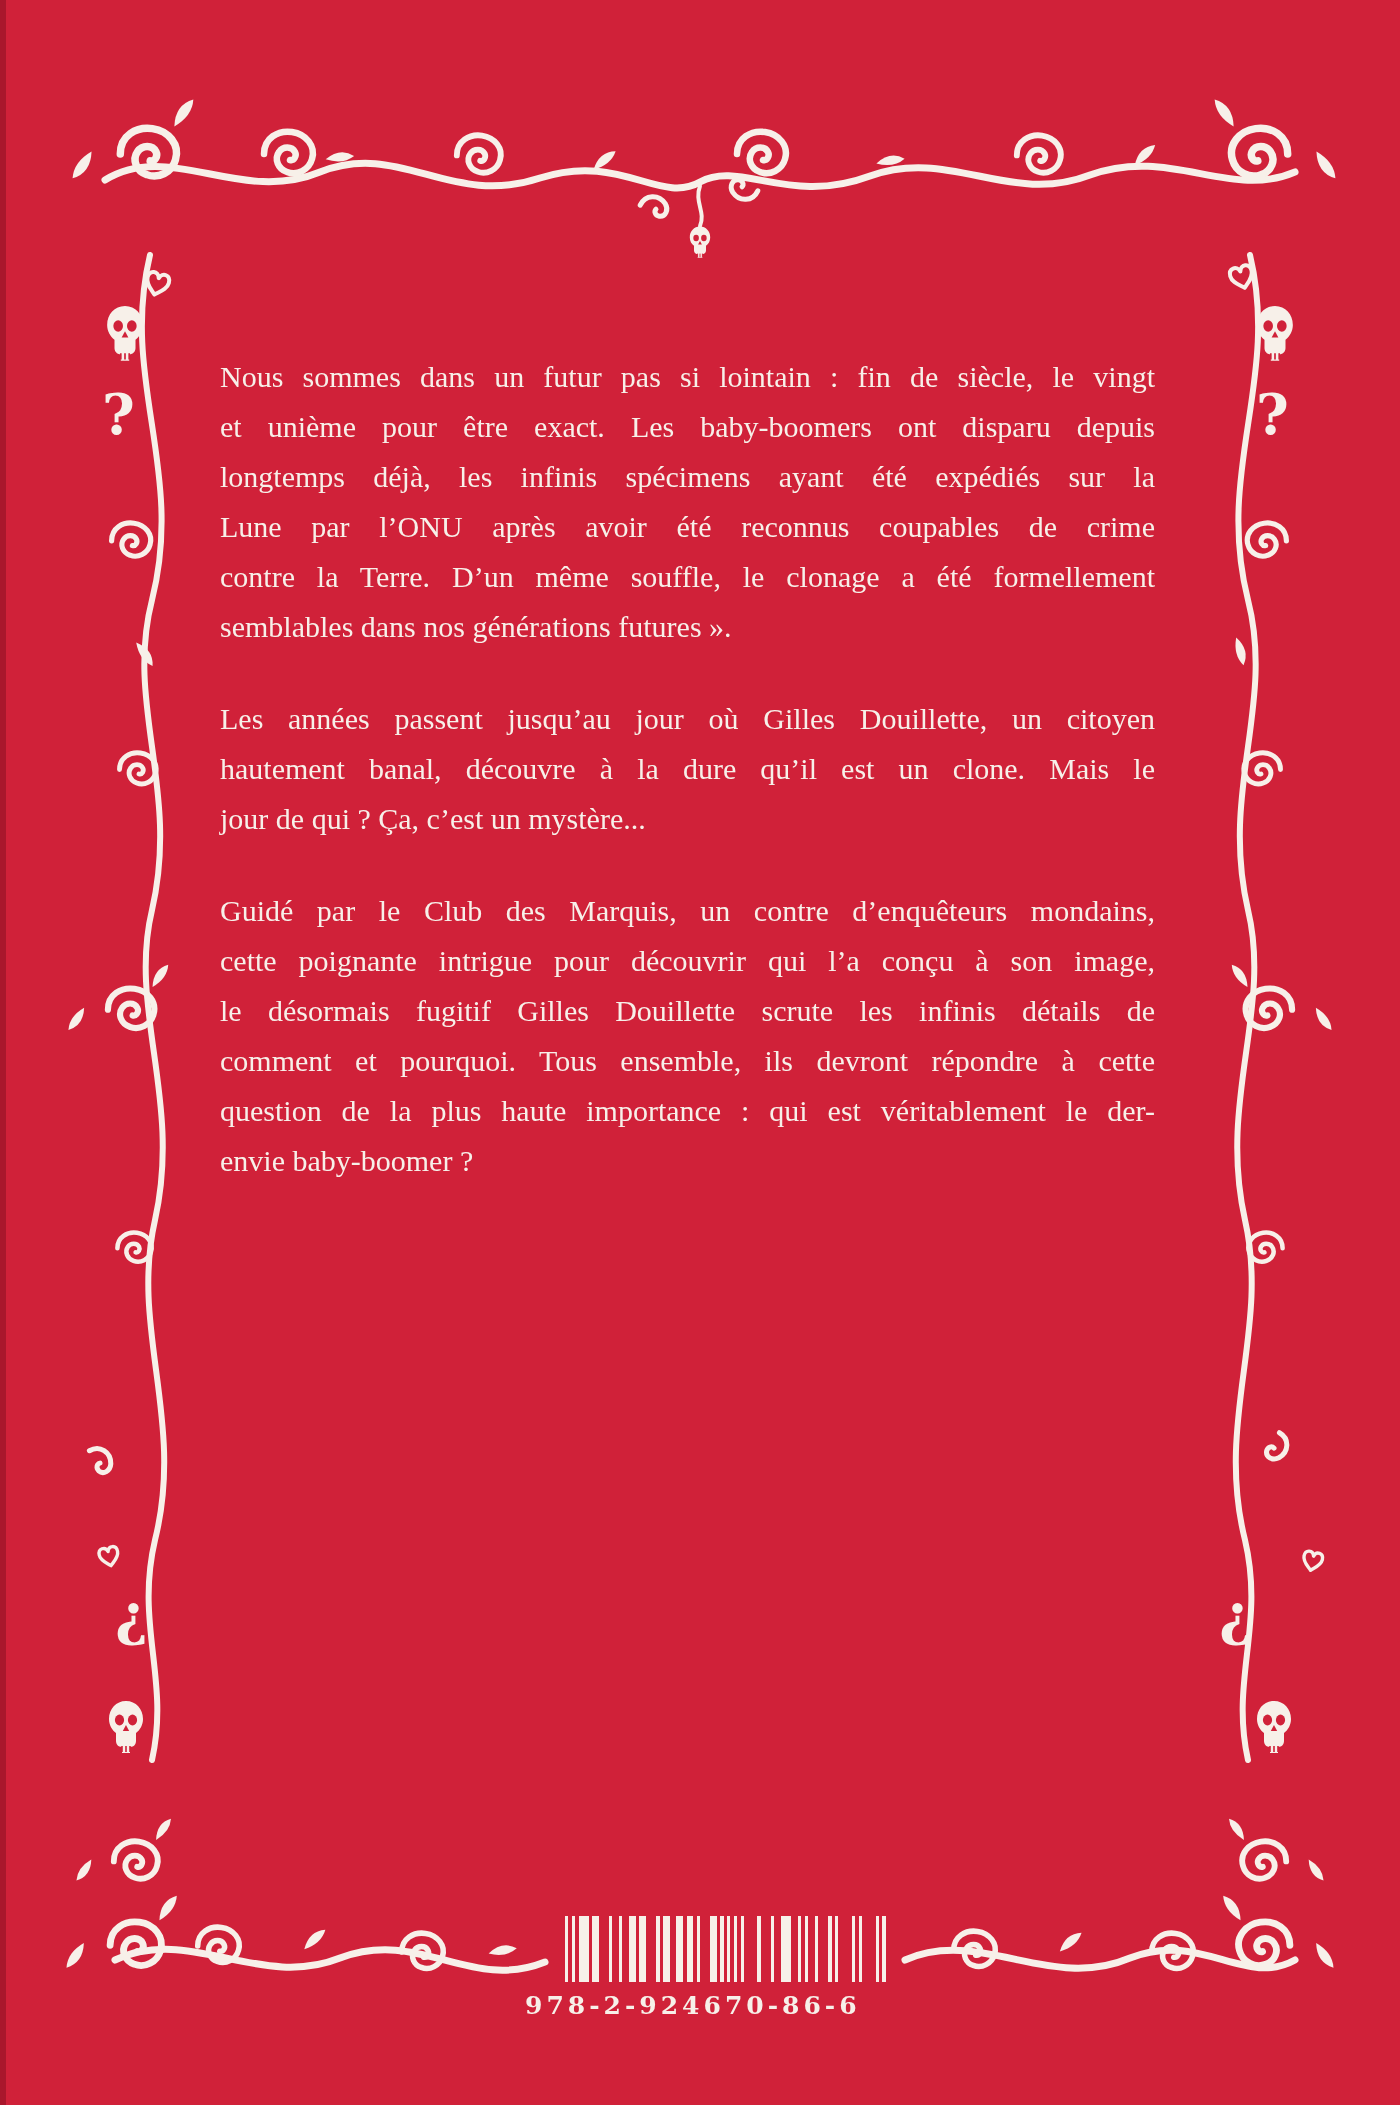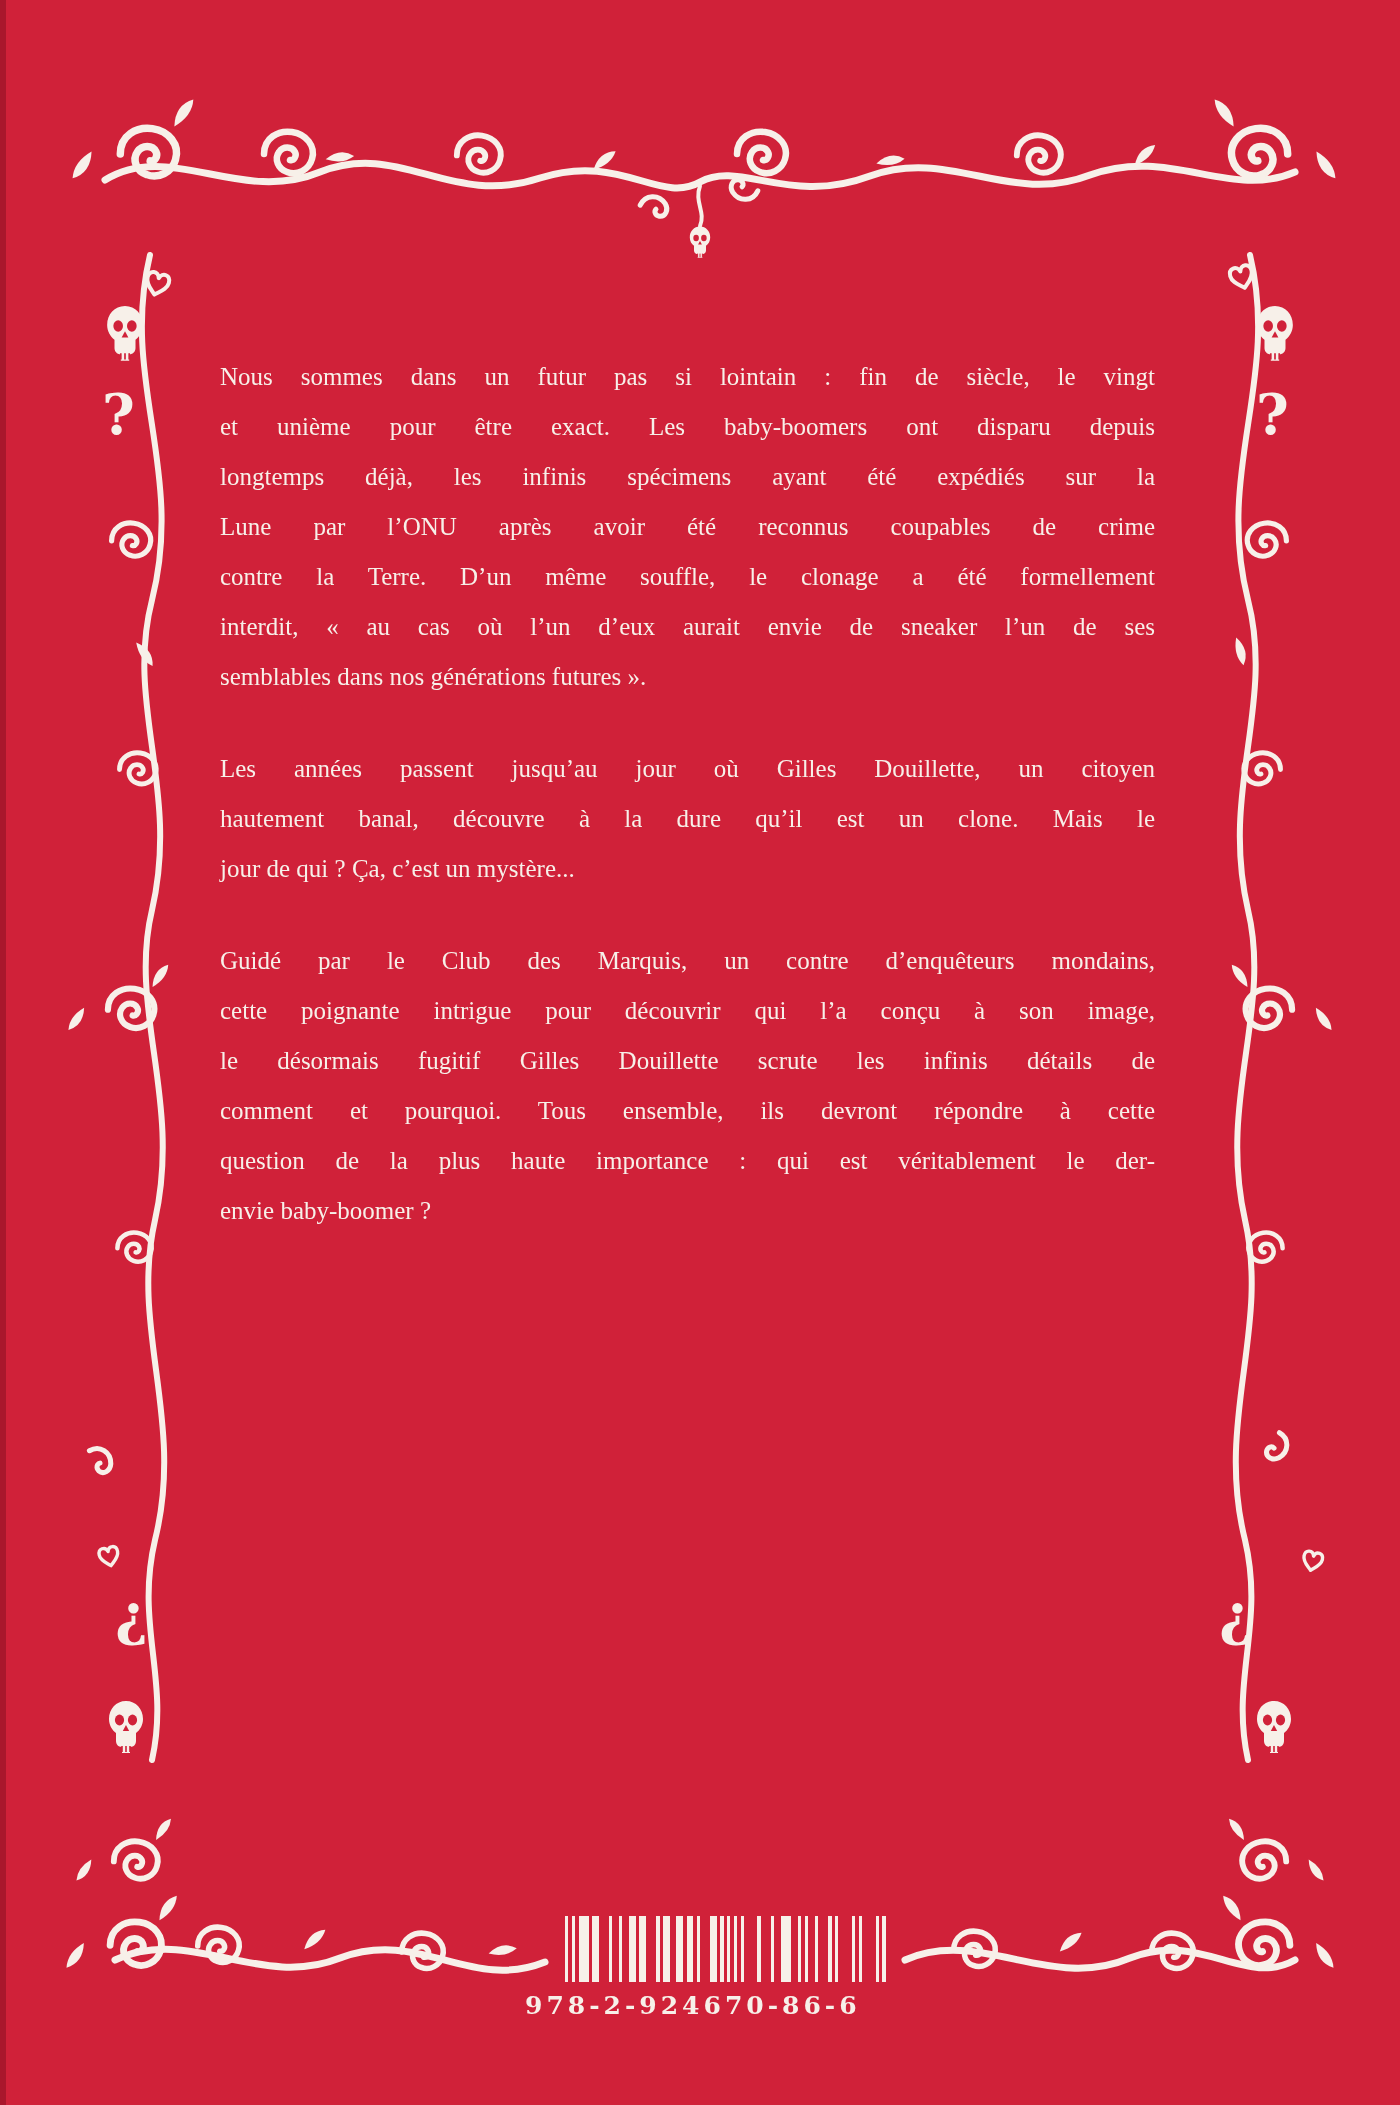--- a/index.html
+++ b/index.html
@@ -7,21 +7,21 @@
   body{
     width:1400px;height:2105px;position:relative;overflow:hidden;
     background:var(--bg);
     font-family:"Liberation Serif","DejaVu Serif",serif;
   }
   .spine{position:absolute;left:0;top:0;width:6px;height:100%;background:rgba(70,0,12,.28);}
   .border-svg{position:absolute;left:0;top:0;width:1400px;height:2105px;}
   .border-svg path.vine{fill:none;stroke:var(--ink);stroke-linecap:round;}
   .synopsis{
     position:absolute;left:220px;top:352px;width:935px;
-    color:var(--ink);font-size:25px;line-height:50px;
+    color:var(--ink);font-size:30px;line-height:50px;
   }
   .para{margin:0 0 42px 0;}
   .line{display:block;text-align:justify;text-align-last:justify;}
   .line.last{text-align-last:left;}
   .barcode-area{position:absolute;left:565px;top:1916px;width:322px;}
   .barcode{display:flex;height:66px;}
   .mod{width:3.39px;height:100%;}
   .mod.on{background:var(--ink);}
   .isbn{
     margin-top:9px;transform:translateX(-40px);
@@ -125,21 +125,20 @@
   <use href="#rose" transform="translate(1292,1918) scale(-1.05,1.05)"></use>
 </svg>
 
 <main class="synopsis">
   <p class="para">
       <span class="line">Nous sommes dans un futur pas si lointain : fin de siècle, le vingt</span>
       <span class="line">et unième pour être exact. Les baby-boomers ont disparu depuis</span>
       <span class="line">longtemps déjà, les infinis spécimens ayant été expédiés sur la</span>
       <span class="line">Lune par l’ONU après avoir été reconnus coupables de crime</span>
       <span class="line">contre la Terre. D’un même souffle, le clonage a été formellement</span>
-      <span class="line">interdit, « au cas où l’un d’eux aurait envie de sneaker l’un de ses</span>
       <span class="line last">semblables dans nos générations futures ».</span>
     </p>
   <p class="para">
       <span class="line">Les années passent jusqu’au jour où Gilles Douillette, un citoyen</span>
       <span class="line">hautement banal, découvre à la dure qu’il est un clone. Mais le</span>
       <span class="line last">jour de qui ? Ça, c’est un mystère...</span>
     </p>
   <p class="para">
       <span class="line">Guidé par le Club des Marquis, un contre d’enquêteurs mondains,</span>
       <span class="line">cette poignante intrigue pour découvrir qui l’a conçu à son image,</span>

